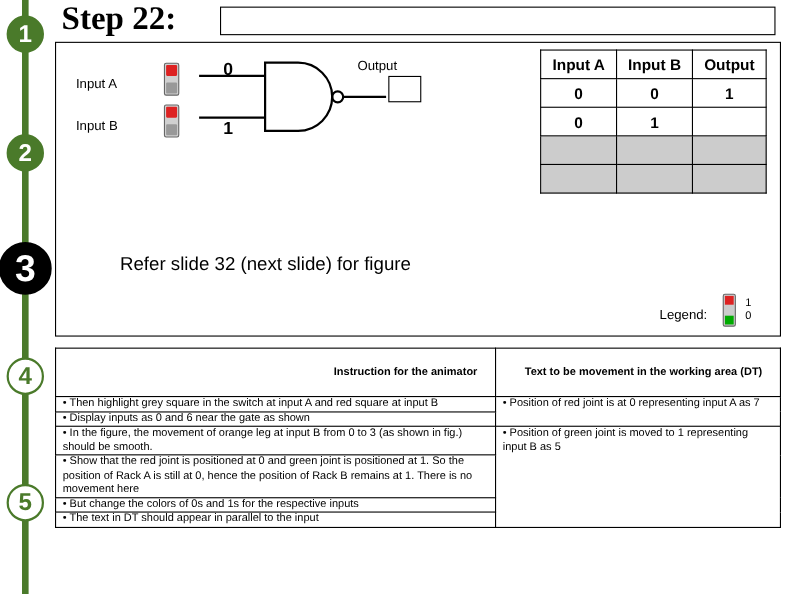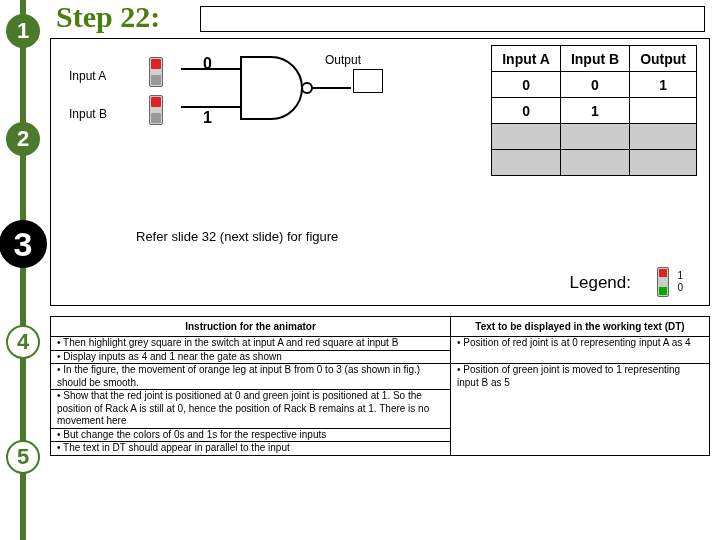--- a/index.html
+++ b/index.html
@@ -9,21 +9,21 @@
   
   .num-badge { position: absolute; left: 6px; width: 34px; height: 34px; border-radius: 50%; display: flex; align-items: center; justify-content: center; font-weight: bold; font-size: 22px; color: #fff; background: #4a7a2a; border: 2px solid #4a7a2a; }
   .num-badge.hollow { background: #fff; color: #4a7a2a; }
   .num-badge.big { width: 48px; height: 48px; font-size: 34px; left: -1px; background: #000; border-color: #000; }
   .n1 { top: 14px; }
   .n2 { top: 122px; }
   .n3 { top: 220px; }
   .n4 { top: 325px; }
   .n5 { top: 440px; }
   
-  .step-title { position: absolute; left: 56px; top: 0px; font-family: "Comic Sans MS", cursive; font-weight: bold; font-size: 30px; color: #4d7c0f; }
+  .step-title { position: absolute; left: 56px; top: 0px; font-family: "Comic Sans MS", cursive; font-weight: bold; font-size: 30px; color: #000000; }
   .title-box { position: absolute; left: 200px; top: 6px; width: 505px; height: 26px; border: 1.5px solid #000; background: #fff; }
   
   .main-box { position: absolute; left: 50px; top: 38px; width: 660px; height: 268px; border: 1.5px solid #000; background: #fff; }
   
   .input-lbl { position: absolute; font-size: 12px; }
   .ia { left: 18px; top: 30px; }
   .ib { left: 18px; top: 68px; }
   .out-lbl { position: absolute; left: 274px; top: 14px; font-size: 12px; }
   .val0 { position: absolute; left: 152px; top: 16px; font-size: 16px; font-weight: bold; }
   .val1 { position: absolute; left: 152px; top: 70px; font-size: 16px; font-weight: bold; }
@@ -36,32 +36,32 @@
   
   .gate-svg { position: absolute; left: 130px; top: 10px; }
   
   .led-box { position: absolute; left: 302px; top: 30px; width: 30px; height: 24px; border: 1.5px solid #000; background: #fff; }
   
   .truth { position: absolute; right: 12px; top: 6px; border-collapse: collapse; }
   .truth th, .truth td { border: 1.5px solid #000; padding: 4px 10px; text-align: center; font-size: 14px; font-weight: bold; min-width: 60px; height: 26px; }
   .truth th { background: #fff; }
   .truth .grey td { background: #ccc; }
   
-  .refer { position: absolute; left: 85px; top: 190px; font-size: 13px; line-height: 1.3; }
-  
-  .legend-lbl { position: absolute; right: 78px; bottom: 12px; font-size: 17px; margin-top: 39px; }
+  .refer { position: absolute; left: 58px; top: 190px; font-size: 17px; line-height: 1.3; }
+  
+  .legend-lbl { position: absolute; right: 66px; bottom: 12px; font-size: 12px; margin-top: 39px; }
   .legend-led { position: absolute; right: 40px; bottom: 8px; width: 12px; height: 30px; background: #ccc; border: 1px solid #666; border-radius: 2px; }
   .legend-led .r { position: absolute; width: 8px; height: 8px; background: #d22; left: 1px; top: 1px; }
   .legend-led .g { position: absolute; width: 8px; height: 8px; background: #0a0; left: 1px; bottom: 1px; }
   .legend-1 { position: absolute; right: 26px; bottom: 24px; font-size: 10px; }
   .legend-0 { position: absolute; right: 26px; bottom: 12px; font-size: 10px; }
   
   .instr-tbl { position: absolute; left: 50px; top: 316px; width: 660px; border-collapse: collapse; font-size: 10px; }
   .instr-tbl th, .instr-tbl td { border: 1px solid #000; padding: 0 6px; vertical-align: top; }
-  .instr-tbl th { text-align: center; font-weight: bold; padding: 4px; }
+  .instr-tbl th { text-align: right; font-weight: bold; padding: 16px; }
   .instr-tbl .col1 { width: 400px; }
   .instr-tbl ul { list-style: none; }
   .instr-tbl li { margin: 0; line-height: 1.25; }
   .instr-tbl li::before { content: "• "; }
 </style>
 </head>
 <body>
 
 <div class="vert-line"></div>
 
@@ -140,38 +140,38 @@
     <div class="g"></div>
   </div>
   <span class="legend-1">1</span>
   <span class="legend-0">0</span>
 </div>
 
 <table class="instr-tbl">
   <tbody>
       <tr>
     <th class="col1">Instruction for the animator</th>
-    <th>Text to be displayed in the working text (DT)</th>
+    <th>Text to be movement in the working area (DT)</th>
   </tr>
   <tr>
     <td>
           <ul>
             <li>Then highlight grey square in the switch at input A and red square at input B</li>
           </ul>
         </td>
     <td rowspan="2">
           <ul>
-            <li>Position of  red joint is at 0 representing input A as 4</li>
+            <li>Position of  red joint is at 0 representing input A as 7</li>
           </ul>
         </td>
   </tr>
   <tr>
         <td>
           <ul>
-            <li>Display inputs as 4 and 1 near the gate as shown</li>
+            <li>Display inputs as 0 and 6 near the gate as shown</li>
           </ul>
         </td>
       </tr>
   <tr>
     <td>
           <ul>
             <li>In the figure, the movement of orange leg at input B from 0 to 3 (as shown in fig.) should be smooth.</li>
           </ul>
         </td>
     <td rowspan="4">

